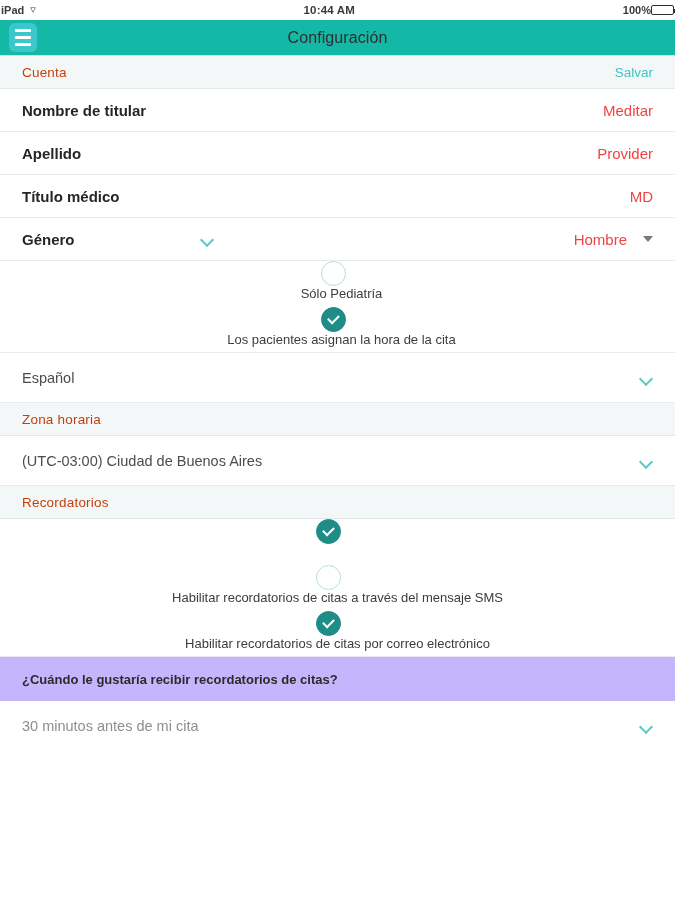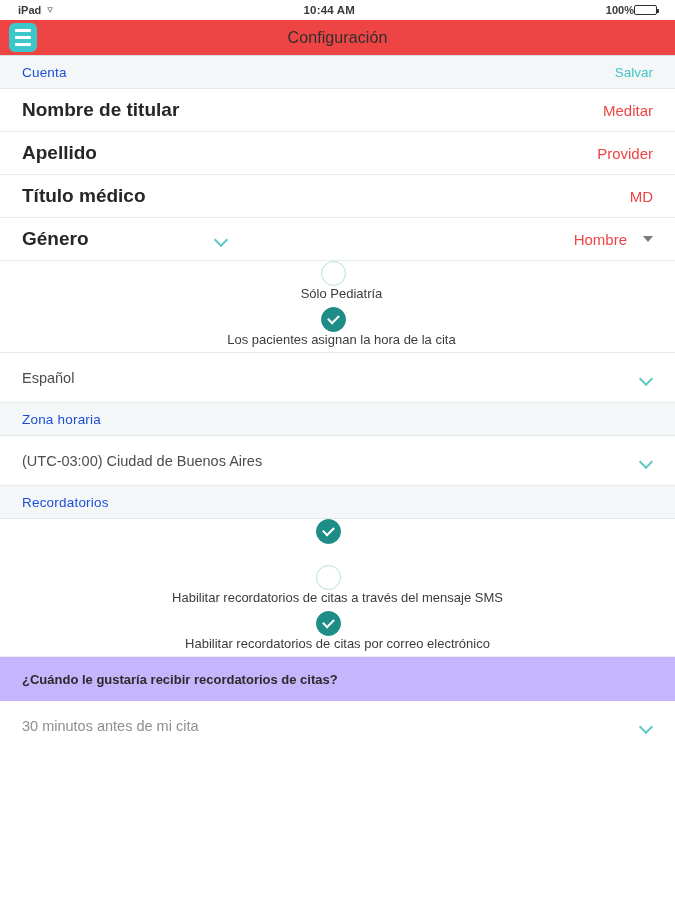--- a/index.html
+++ b/index.html
@@ -18,21 +18,21 @@
     height: 900px;
     background: #ffffff;
     overflow: hidden;
   }
 
   
   .status-bar {
     height: 20px;
     display: flex;
     align-items: center;
-    padding: 0 18px;
+    padding: 0 1px;
     font-size: 11px;
     color: #3a3a3a;
     background: #ffffff;
     font-weight: 600;
   }
   .status-left { display: flex; align-items: center; gap: 6px; flex: 0 0 auto; }
   .status-center { flex: 1; text-align: center; font-size: 11.5px; font-weight: 700; letter-spacing: 0.2px; }
   .status-right { display: flex; align-items: center; gap: 0; flex: 0 0 auto; }
   .wifi-glyph { font-size: 11px; line-height: 1; display: inline-block; transform: translateY(-1px); }
   .battery {
@@ -51,21 +51,21 @@
     border-radius: 0 1px 1px 0;
   }
   .battery-fill { height: 100%; background: #2e2e2e; border-radius: 1px; }
 
   
   .nav-bar {
     height: 36px;
     position: relative;
     display: flex;
     align-items: center;
-    background: #ef4444;
+    background: #14b8a6;
     border-bottom: 1px solid #d9dfe1;
   }
   .menu-btn {
     position: absolute;
     left: 9px;
     top: 3px;
     width: 28px;
     height: 29px;
     background: #3cc7ca;
     border-radius: 6px;
@@ -98,42 +98,42 @@
     height: 33px;
     background: #f4f7f8;
     border-bottom: 1px solid #e3e8ea;
     display: flex;
     align-items: center;
     justify-content: space-between;
     padding: 0 22px;
   }
   .section-header .sh-title {
     font-size: 13.5px;
-    color: #1d4ed8;
+    color: #c2410c;
     letter-spacing: 0.2px;
   }
   .section-header .sh-action {
     font-size: 13.5px;
     color: #45c4c4;
     cursor: pointer;
   }
 
   
   .field-row {
     height: 43px;
     display: flex;
     align-items: center;
     justify-content: space-between;
     padding: 0 22px;
     border-bottom: 1px solid #e9ecee;
     background: #ffffff;
     cursor: pointer;
   }
   .field-label {
-    font-size: 19px;
+    font-size: 15px;
     color: #262626;
     font-weight: 700;
   }
   .field-value {
     font-size: 15px;
     color: #ef4444;
     font-weight: 400;
   }
   .field-left { display: flex; align-items: center; gap: 8px; }
   .inline-chev { margin-left: 118px; display: inline-flex; }

